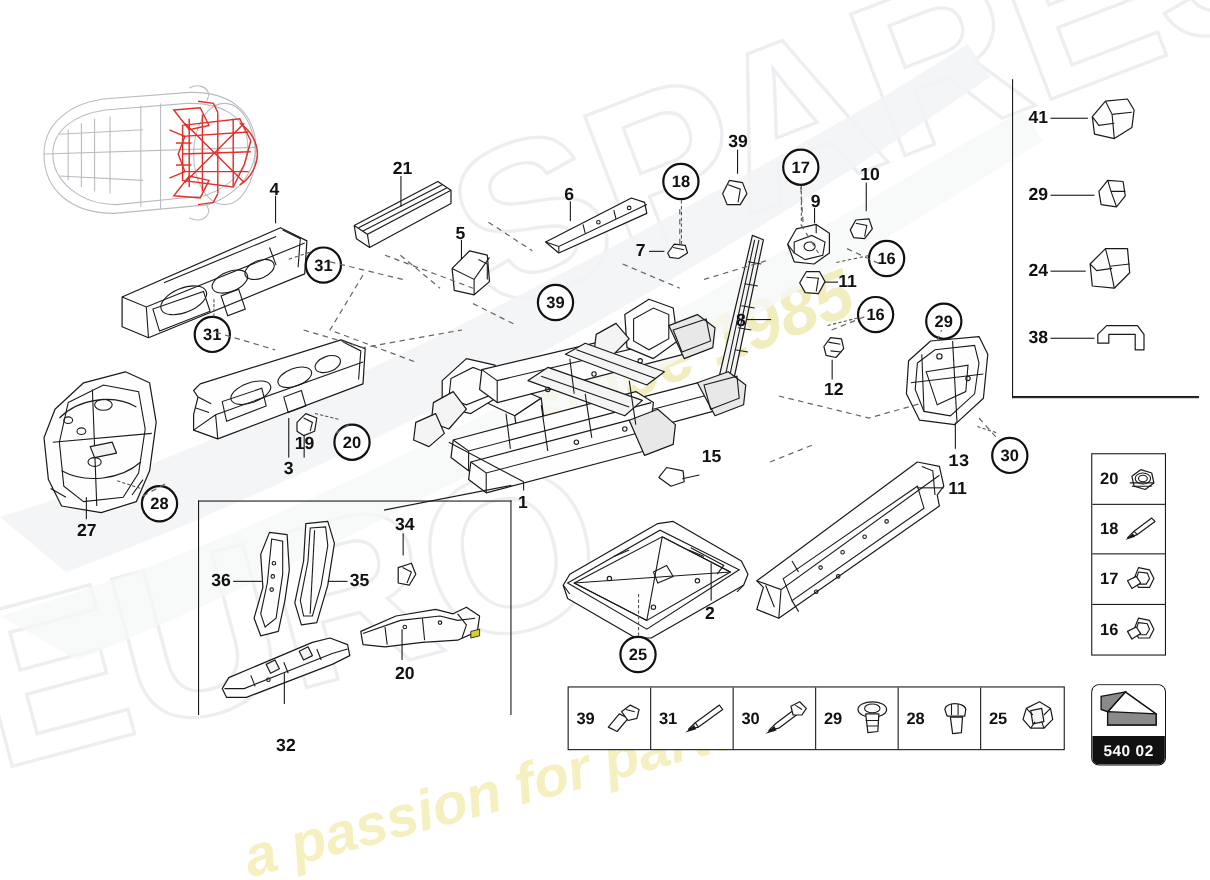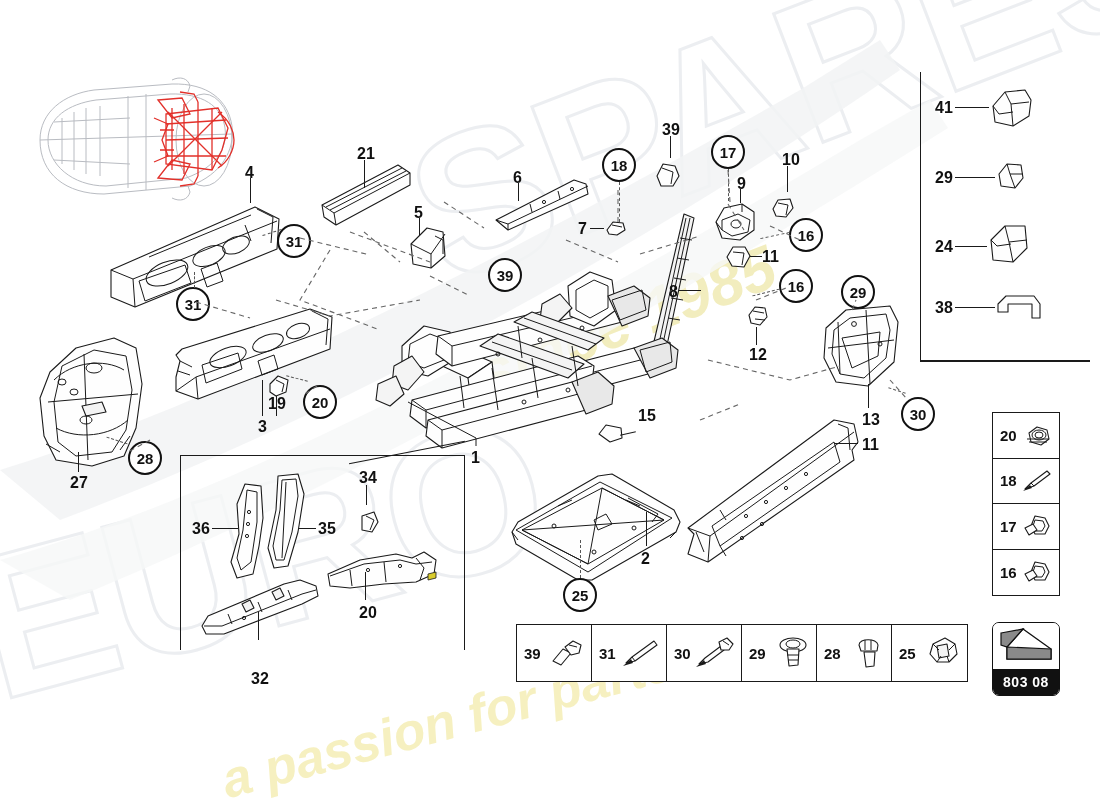--- a/index.html
+++ b/index.html
@@ -350,21 +350,21 @@
 
   <svg style="position:absolute;left:818px;top:300px;width:86px;height:92px;" data-name="part-13-tower">
     <path class="pl" d="M 8,28 L 28,10 L 72,6 L 80,22 L 76,62 L 50,86 L 18,82 L 6,58 Z"></path>
     <path class="ln" d="M 16,30 L 32,18 L 68,14 L 72,30 L 68,58 L 46,78 L 22,74 L 14,54 Z"></path>
     <path class="ln" d="M 24,38 L 62,32 L 60,56 L 34,68 Z"></path>
     <path class="ln" d="M 20,22 L 22,74 M 10,48 L 76,40"></path>
     <circle class="ln" cx="36" cy="24" r="2.4"></circle>
     <circle class="ln" cx="62" cy="44" r="2"></circle>
     <path class="ln" d="M 48,10 L 52,84"></path>
   </svg>
-  <div class="num" style="left:862px;top:412px;" data-name="callout-13">13</div>
+  <div class="num" style="left:862px;top:412px;font-family:Liberation Mono, monospace;" data-name="callout-13">13</div>
   <div class="lead v" style="left:868px;top:384px;height:24px;" data-name="leader-13"></div>
   <div class="circ" data-name="callout-circle-29">29</div>
   <div class="circ" data-name="callout-circle-30">30</div>
   <div class="dashv" style="left:858px;top:310px;height:0px;" data-name="dash-29"></div>
   <div class="dash" style="left:888px;top:390px;width:18px;transform:rotate(18deg);" data-name="dash-30"></div>
 
   <svg style="position:absolute;left:686px;top:406px;width:180px;height:160px;" data-name="part-14-panel">
     <path class="pl" d="M 2,148 L 8,128 L 2,122 L 148,14 L 168,18 L 172,36 L 166,44 L 168,54 L 22,156 Z"></path>
     <path class="ln" d="M 2,122 L 24,130 L 168,26 M 24,130 L 22,156"></path>
     <path class="ln" d="M 26,120 L 34,140 L 154,56 L 148,36 Z"></path>
@@ -593,21 +593,21 @@
   </div>
 
   <div id="logo" data-name="reference-logo-block">
     <div class="pic" data-name="logo-graphic">
       <svg width="68" height="46" data-name="chevron-shape-icon">
         <path d="M 30,6 L 58,26 L 58,36 L 14,36 L 14,24 Z" fill="#fff" stroke="#111" stroke-width="1.4"></path>
         <path d="M 8,10 L 30,6 L 14,24 L 8,22 Z" fill="#8a8a8a" stroke="#111" stroke-width="1.2"></path>
         <path d="M 14,24 L 58,26 L 58,36 L 14,36 Z" fill="#8a8a8a" stroke="#111" stroke-width="1.2"></path>
       </svg>
     </div>
-    <div class="bar" data-name="reference-code">803 08</div>
+    <div class="bar" data-name="reference-code">540 02</div>
   </div>
 
   <svg style="position:absolute;left:0;top:0;width:1100px;height:800px;" data-name="dashed-connectors">
     <g stroke="#666" stroke-width="1.1" fill="none" stroke-dasharray="5,4">
       <path d="M 300,238 L 370,255"></path>
       <path d="M 196,302 L 250,318"></path>
       <path d="M 350,232 L 430,262"></path>
       <path d="M 330,250 L 300,300 L 380,330"></path>
       <path d="M 276,300 L 330,316 L 420,300"></path>
       <path d="M 364,232 L 400,262"></path>

